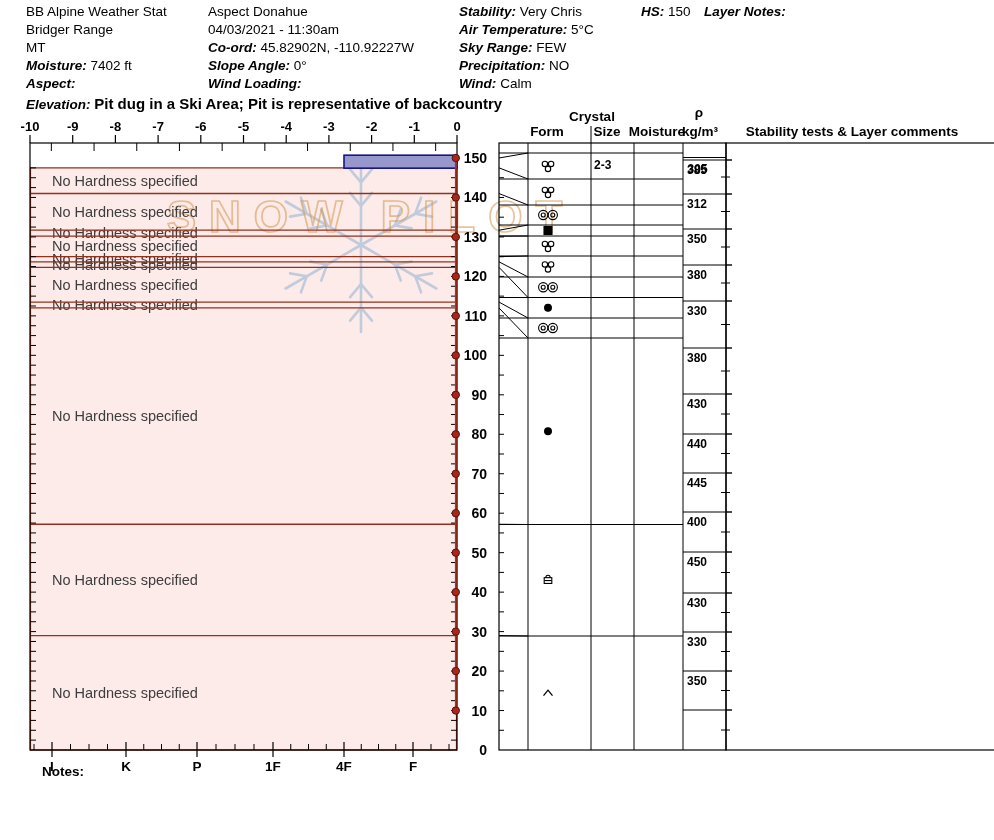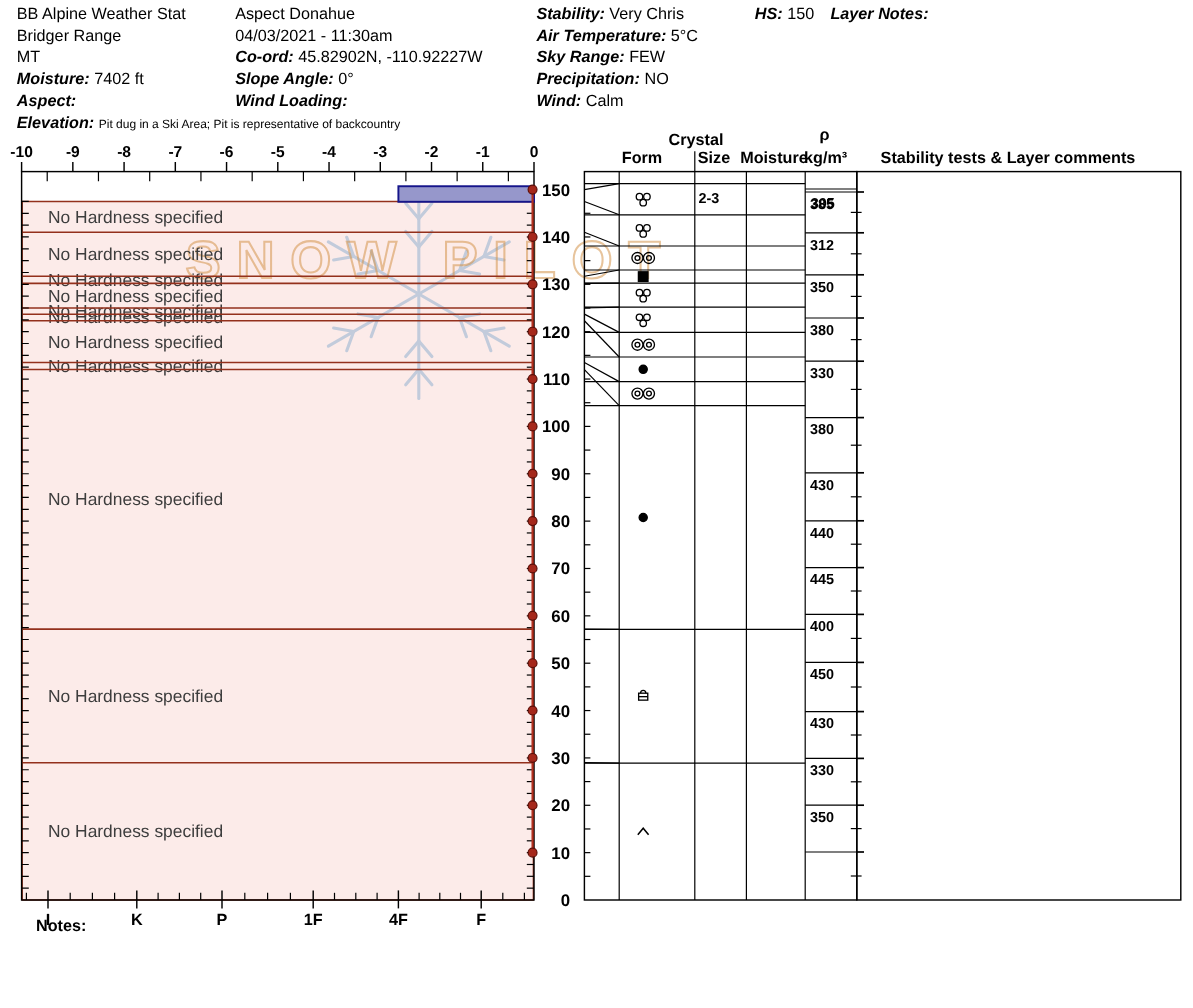--- a/index.html
+++ b/index.html
@@ -1,20 +1,20 @@
 <!DOCTYPE html>
 <html><head>
 <meta charset="utf-8">
 <style>
   html,body{margin:0;padding:0;background:#fff;width:994px;height:840px;overflow:hidden;
     font-family:"Liberation Sans",sans-serif;-webkit-font-smoothing:antialiased;}
   .hline{position:absolute;font-size:13.5px;color:#000;white-space:nowrap;}
   .hline .b{font-weight:bold;font-style:italic;}
-  .hline .sm{font-size:10px;}
-  #stage{position:absolute;left:4px;top:0;width:826px;height:840px;}
+  .hline .sm{font-size:15px;font-weight:bold;}
+  #stage{position:absolute;left:16px;top:0;width:826px;height:840px;}
   #graph-svg{position:absolute;left:0;top:0;}
   #notes-label{position:absolute;left:10px;top:764px;font-size:13.5px;font-weight:bold;margin-left:16px;}
 </style>
 </head>
 <body>
 
 <div id="stage">
 
   <div>
     <div class="hline" style="left:10px;top:4px"><span>BB Alpine Weather Stat</span></div>

